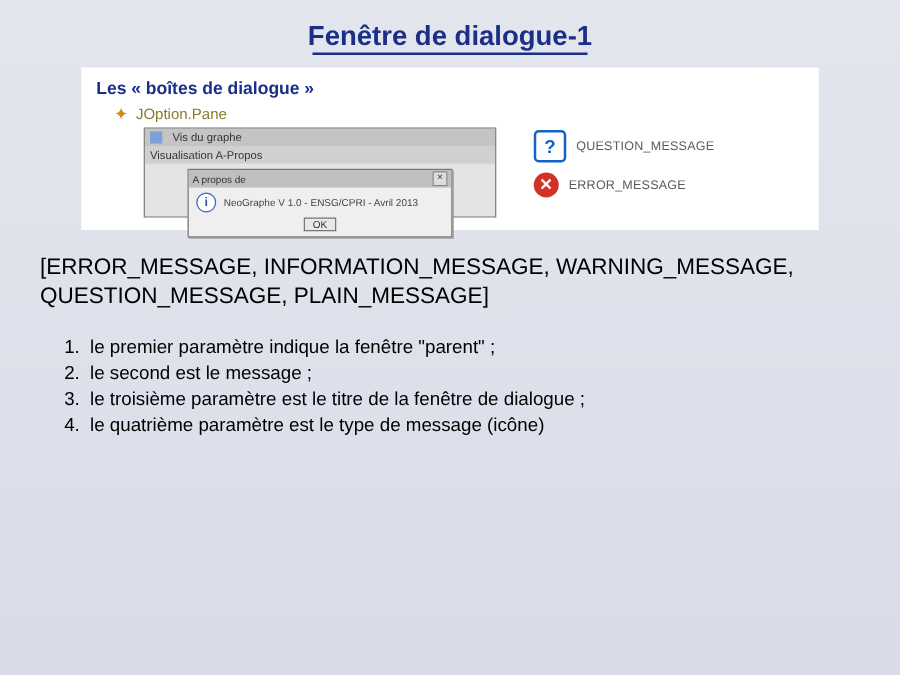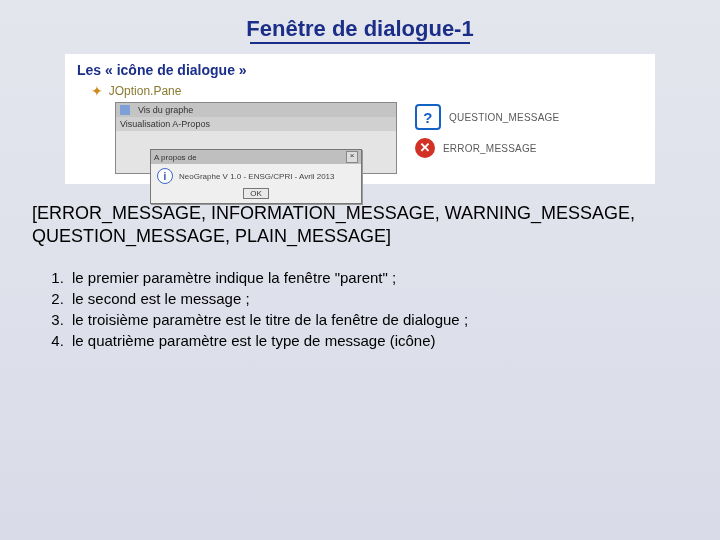--- a/index.html
+++ b/index.html
@@ -57,21 +57,21 @@
     font-size: 12px;
   }
   .star {
     color: #d08a1c;
     font-size: 14px;
     line-height: 14px;
   }
   .vis-row {
     display: flex;
     align-items: flex-start;
-    gap: 18px;
+    gap: 30px;
     padding-left: 40px;
   }
   .winbox {
     width: 280px;
     background: #d8d8d8;
     border: 1px solid #888;
     font-size: 9px;
     color: #333;
   }
   .winbar {
@@ -82,21 +82,21 @@
     font-size: 9px;
     color: #333;
   }
   .winbody {
     height: 42px;
     background: #e4e4e4;
     position: relative;
   }
   .innerwin {
     position: absolute;
-    left: 34px; top: 18px;
+    left: 34px; top: 4px;
     width: 210px;
     background: #efefef;
     border: 1px solid #777;
     box-shadow: 1px 1px 0 #999;
   }
   .innerbar {
     background: #bfbfbf;
     color: #333;
     font-size: 8px;
     padding: 1px 3px 1px 3px;
@@ -227,21 +227,21 @@
 <body>
 
 <div class="slide">
 
   <h1 class="title">
     <span>Fenêtre de dialogue-1</span>
     <span class="title-underline"></span>
   </h1>
 
   <div class="visual">
-    <div class="vis-header">Les « icône de dialogue »</div>
+    <div class="vis-header">Les « boîtes de dialogue »</div>
     <div class="vis-sub">
       <span class="star">✦</span>
       <span>JOption.Pane</span>
     </div>
 
     <div class="vis-row">
 
       <div class="winbox">
         <div class="winbar">
           <svg width="10" height="10">

